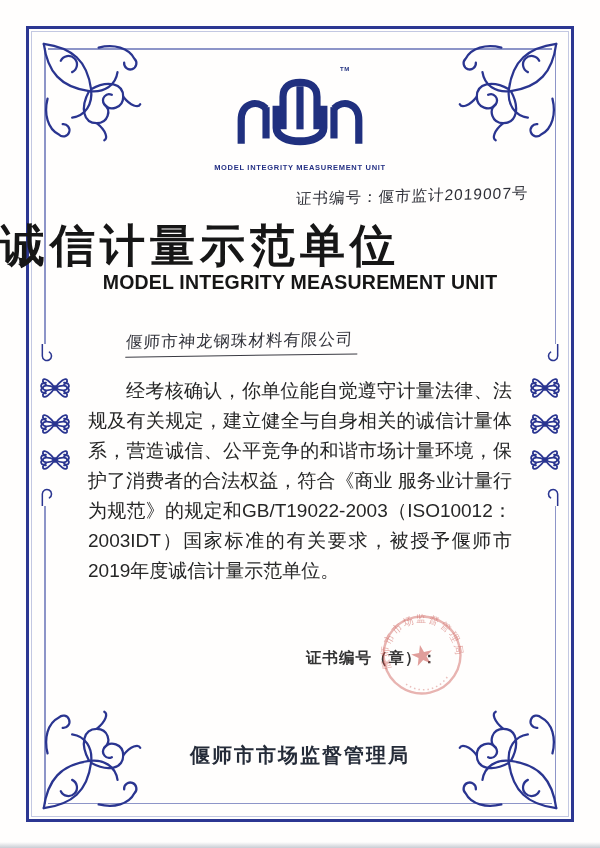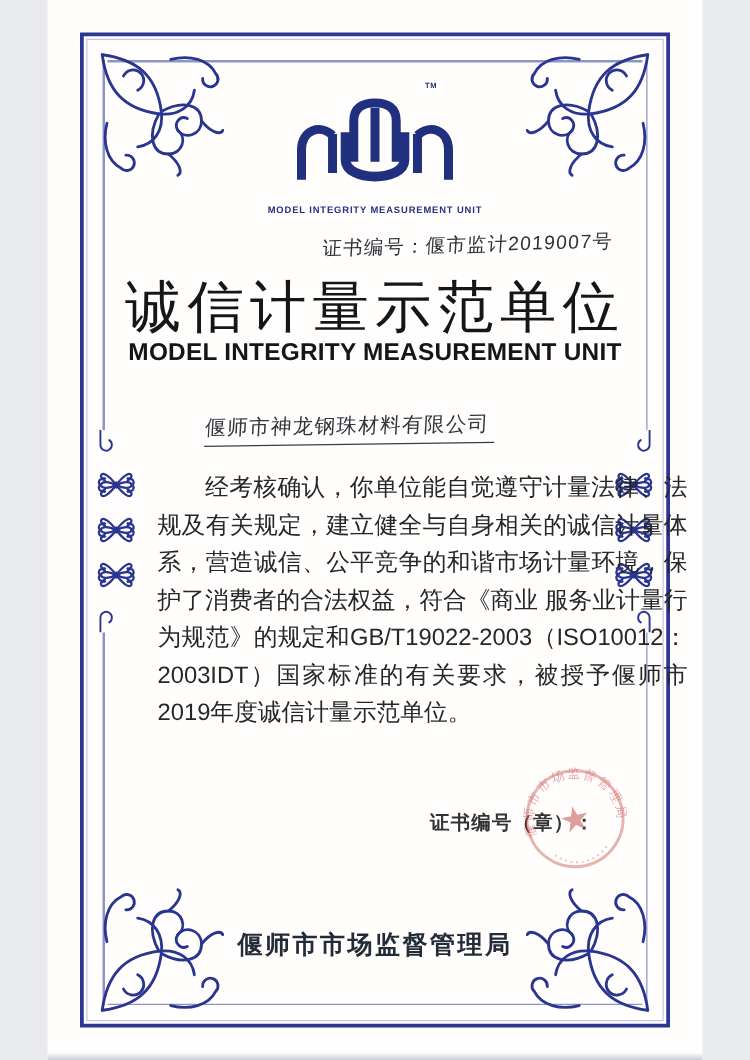--- a/index.html
+++ b/index.html
@@ -1,17 +1,17 @@
 <!DOCTYPE html>
 <html><head>
 <meta charset="utf-8">
 <style>
   html,body{margin:0;padding:0;background:#e8eaed;}
   .page{
-    position:relative;width:524px;height:848px;margin:0 auto;
+    position:relative;width:600px;height:848px;margin:0 auto;
     background:#fffefd;overflow:hidden;
     font-family:"Liberation Sans",sans-serif;color:#222;
   }
   
   .outer-border{position:absolute;inset:26px;border:3px solid #2c3792;pointer-events:none;}
   .outer-halo{position:absolute;inset:31px;border:1px solid #c3c8e2;pointer-events:none;}
   .hairline{position:absolute;background:#8d95c8;pointer-events:none;}
   .hl-top{left:48px;right:48px;top:48px;height:1.5px;}
   .hl-bottom{left:48px;right:48px;bottom:44px;height:1.5px;}
   .hl-left-a{left:44px;top:48px;height:296px;width:1.5px;}
@@ -35,23 +35,23 @@
     position:absolute;top:186px;right:72px;font-size:15.5px;color:#2f3038;
     transform:rotate(-1.5deg) skewX(-5deg);letter-spacing:1px;
   }
   .company{
     position:absolute;top:330px;left:126px;width:232px;font-size:16.5px;color:#33343c;
     border-bottom:1.5px solid #3a3a42;padding-bottom:3px;
     transform:rotate(-0.8deg) skewX(-4deg);letter-spacing:1px;white-space:nowrap;
   }
   
   .title-cn{
-    position:absolute;top:216px;left:0;right:0;text-align:center;
+    position:absolute;top:216px;left:0;right:0;
     font-family:"DejaVu Serif","Liberation Serif",serif;
-    font-size:45px;font-weight:normal;letter-spacing:5px;color:#161616;
+    font-size:45px;font-weight:bold;letter-spacing:5px;color:#161616;
   }
   .title-en{
     position:absolute;top:271px;left:0;right:0;text-align:center;
     font-size:19.5px;font-weight:bold;letter-spacing:.2px;color:#161616;
   }
   
   .body-text{
     position:absolute;top:376px;left:88px;width:424px;
     font-size:19px;line-height:30px;text-align:justify;text-indent:2em;
     color:#262626;margin:0;

